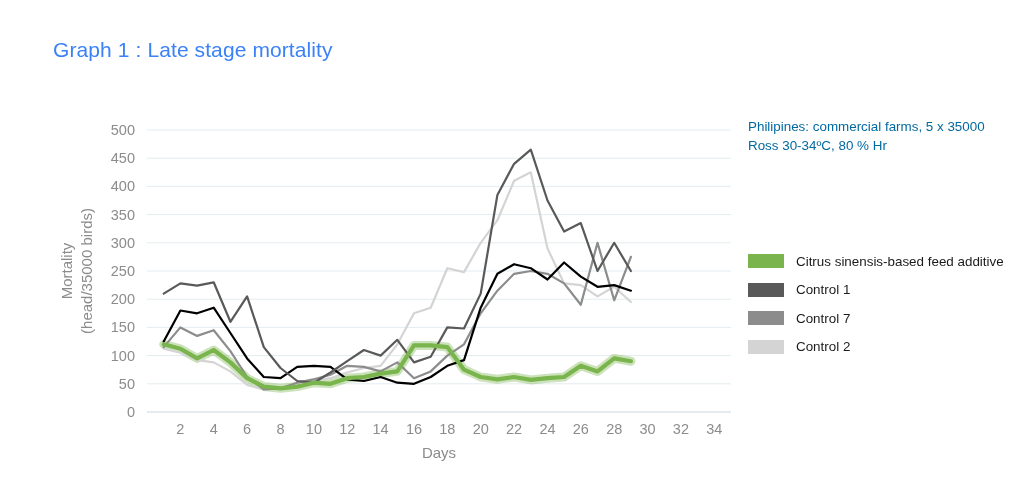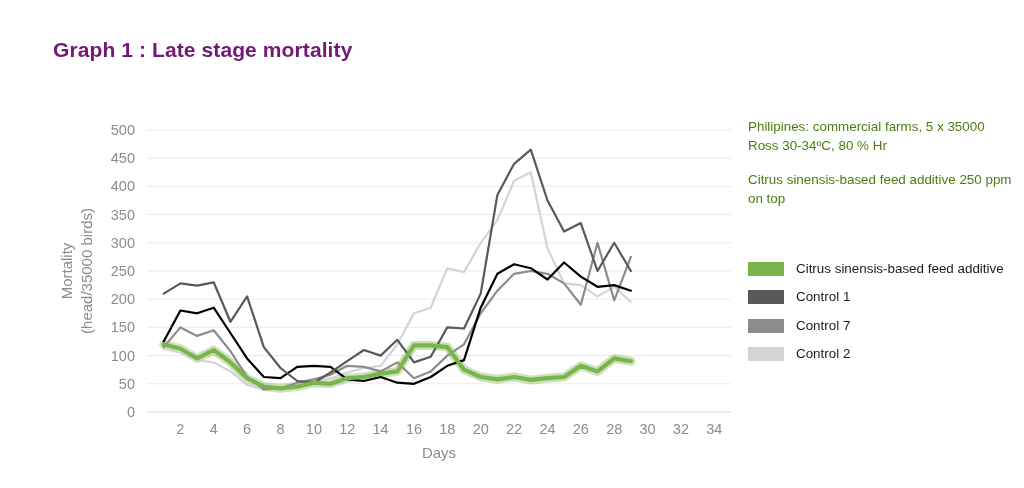--- a/index.html
+++ b/index.html
@@ -7,22 +7,22 @@
     width:1024px;height:488px;
     background:#ffffff;
     font-family:"Liberation Sans", sans-serif;
     overflow:hidden;
     position:relative;
   }
   .title{
     position:absolute;
     left:53px; top:38px;
     font-size:21px;
-    font-weight:bold;
-    color:#701a75;
+    font-weight:normal;
+    color:#3b82f6;
     letter-spacing:0.1px;
   }
   .chart-area{
     position:absolute;
     left:0; top:0;
     width:760px; height:488px;
   }
   svg.plot{display:block;}
   .ylabel{
     fill:#8c8c8c;
@@ -41,33 +41,33 @@
   }
   .gridline{stroke:#e4ecf0;stroke-width:1;}
   .axisline{stroke:#d8dfe3;stroke-width:1.2;}
   .side-panel{
     position:absolute;
     left:748px; top:118px;
     width:268px;
   }
   .note{
     font-size:13.4px;
-    color:#4d7c0f;
+    color:#0369a1;
     line-height:1.38;
     margin:0 0 16px 0;
     font-family:"Liberation Sans", sans-serif;
   }
   .legend{
     position:absolute;
     left:748px; top:247px;
     width:276px;
   }
   .legend-row{
     display:flex;
-    align-items:flex-end;
+    align-items:center;
     height:28.5px;
   }
   .swatch{
     width:36px;height:14px;
     margin-right:12px;
     flex:0 0 auto;
   }
   .legend-label{
     font-size:13.4px;
     color:#1b1b1b;
@@ -128,21 +128,20 @@
       <polyline points="163.7,348.8 180.4,352.8 197.1,360.1 213.7,362.4 230.4,371.4 247.1,384.9 263.8,389.4 280.5,388.3 297.2,383.8 313.9,381.0 330.5,378.2 347.2,372.5 363.9,368.0 380.6,365.8 397.3,344.3 414.0,313.3 430.7,307.7 447.3,268.2 464.0,272.1 480.7,242.8 497.4,220.2 514.1,180.8 530.8,172.3 547.5,248.4 564.1,283.4 580.8,285.1 597.5,296.4 614.2,286.8 630.9,302.0" fill="none" stroke="#d4d4d4" stroke-width="2.2" stroke-linejoin="round" stroke-linecap="round"></polyline>
       <polyline points="163.7,347.1 180.4,327.4 197.1,335.9 213.7,330.2 230.4,351.1 247.1,377.0 263.8,389.4 280.5,388.3 297.2,382.7 313.9,379.3 330.5,374.8 347.2,365.8 363.9,366.9 380.6,371.4 397.3,362.4 414.0,378.2 430.7,371.4 447.3,355.6 464.0,344.3 480.7,313.3 497.4,290.7 514.1,273.8 530.8,271.0 547.5,273.8 564.1,283.4 580.8,304.8 597.5,242.8 614.2,300.3 630.9,256.9" fill="none" stroke="#8c8c8c" stroke-width="2.2" stroke-linejoin="round" stroke-linecap="round"></polyline>
       <polyline points="163.7,341.5 180.4,310.5 197.1,313.3 213.7,307.7 230.4,333.0 247.1,358.4 263.8,377.0 280.5,378.2 297.2,366.9 313.9,365.8 330.5,366.9 347.2,379.3 363.9,381.0 380.6,377.0 397.3,382.7 414.0,383.8 430.7,377.0 447.3,365.8 464.0,360.1 480.7,307.7 497.4,273.8 514.1,264.2 530.8,268.2 547.5,279.5 564.1,262.5 580.8,276.6 597.5,286.8 614.2,285.1 630.9,290.7" fill="none" stroke="#000000" stroke-width="2.2" stroke-linejoin="round" stroke-linecap="round"></polyline>
       <polyline points="163.7,293.6 180.4,283.4 197.1,285.7 213.7,282.3 230.4,321.8 247.1,296.4 263.8,347.1 280.5,368.0 297.2,381.0 313.9,382.7 330.5,372.5 347.2,361.2 363.9,350.0 380.6,355.6 397.3,339.8 414.0,362.4 430.7,356.7 447.3,327.4 464.0,328.5 480.7,293.6 497.4,194.9 514.1,163.8 530.8,149.7 547.5,200.5 564.1,231.5 580.8,223.1 597.5,271.0 614.2,242.8 630.9,271.0" fill="none" stroke="#595959" stroke-width="2.2" stroke-linejoin="round" stroke-linecap="round"></polyline>
       <polyline points="163.7,344.3 180.4,348.8 197.1,358.4 213.7,350.0 230.4,362.4 247.1,378.2 263.8,386.6 280.5,388.3 297.2,386.6 313.9,382.7 330.5,383.8 347.2,378.2 363.9,377.0 380.6,373.6 397.3,371.4 414.0,345.4 430.7,345.4 447.3,347.1 464.0,369.7 480.7,377.0 497.4,379.3 514.1,377.0 530.8,379.9 547.5,378.2 564.1,377.0 580.8,365.8 597.5,371.4 614.2,358.4 630.9,361.2" fill="none" stroke="#7ab44c" stroke-width="4.2" stroke-linejoin="round" stroke-linecap="round"></polyline>
     </svg>
 </div>
 
 <div class="side-panel">
   <p class="note">Philipines: commercial farms, 5 x 35000 Ross 30-34ºC, 80 % Hr</p>
-  <p class="note">Citrus sinensis-based feed additive 250 ppm on top</p>
 </div>
 
 <div class="legend" id="legend-root">
     <div class="legend-row">
       <span class="swatch" style="background: rgb(122, 180, 76);"></span>
       <span class="legend-label">Citrus sinensis-based feed additive</span>
     </div>
     <div class="legend-row">
       <span class="swatch" style="background: rgb(89, 89, 89);"></span>
       <span class="legend-label">Control 1</span>

